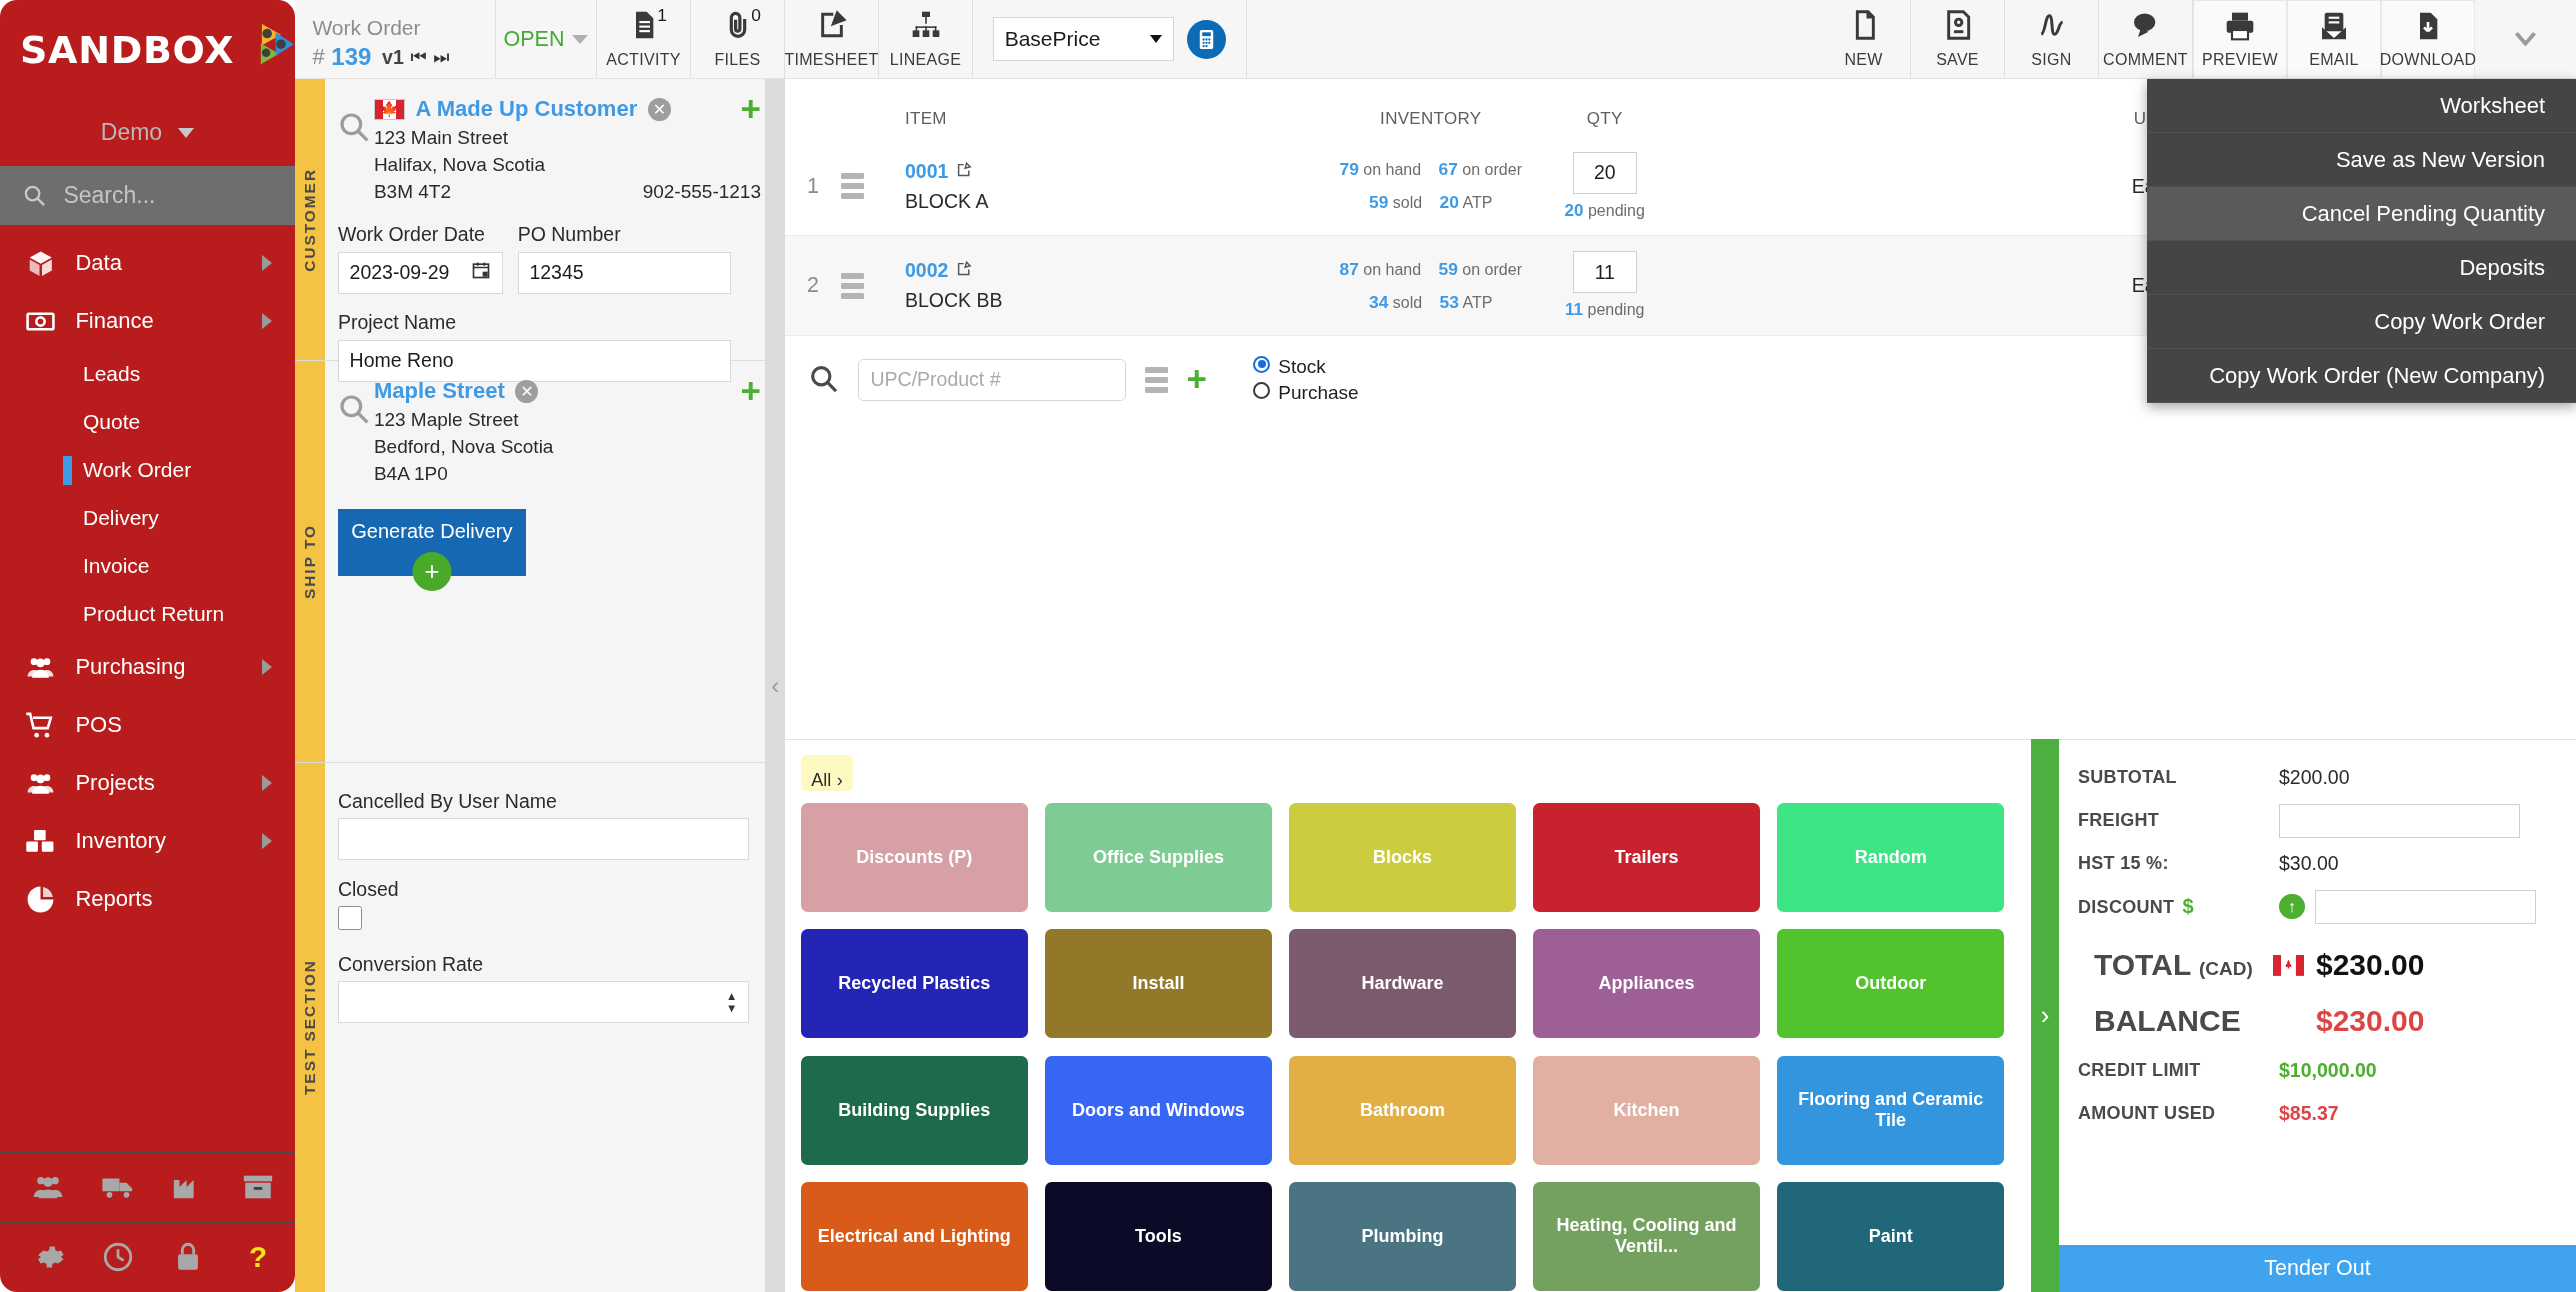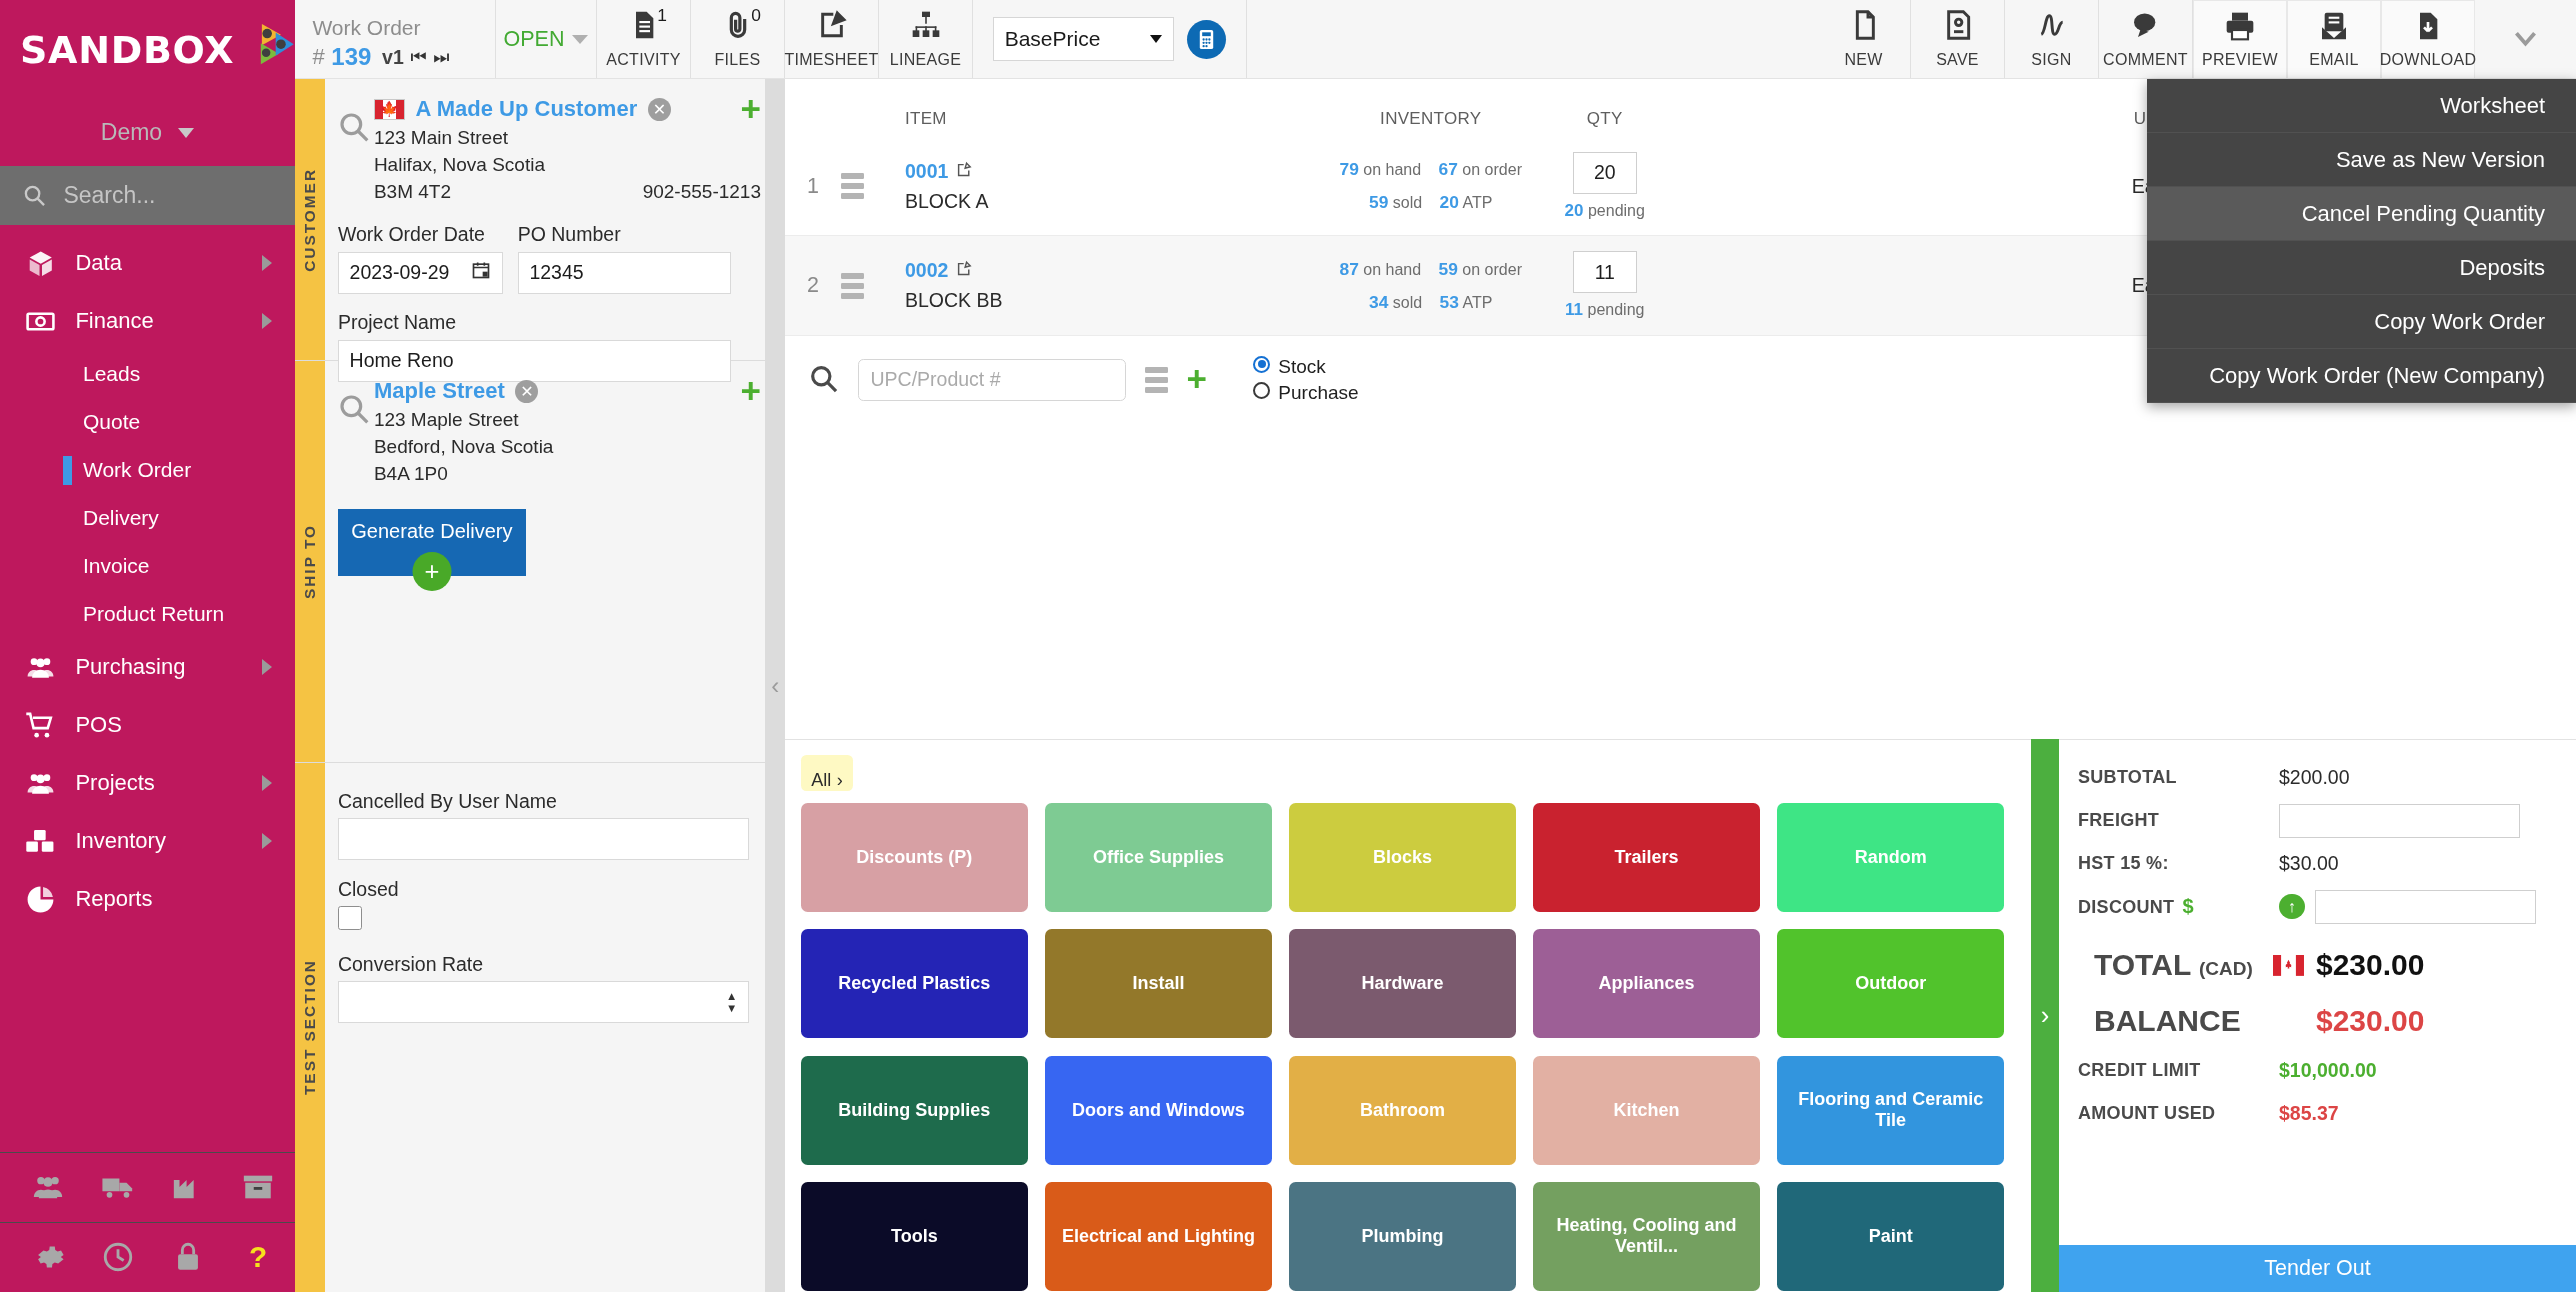--- a/index.html
+++ b/index.html
@@ -6,22 +6,22 @@
   html, body {
     width: 2576px; height: 1292px;
     font-family: "Liberation Sans", sans-serif;
     background: #ffffff;
     overflow: hidden;
   }
   .app { position: relative; width: 2576px; height: 1292px; display: flex; }
 
   
   .sidebar {
-    width: 295px; height: 1292px; background: #be185d;
-    display: flex; flex-direction: column; flex: 0 0 295px;
+    width: 295px; height: 1292px; background: #b91c1c;
+    display: flex; flex-direction: column; flex: 0 0 295px; border-radius: 17px;
   }
   .logo-wrap {
     height: 99px; display: flex; align-items: center; justify-content: center;
     gap: 12px; padding-left: 20px;
   }
   .logo-text {
     color: #fff; font-size: 38px; font-weight: bold; letter-spacing: 0.7px;
     font-family: "DejaVu Sans", sans-serif;
   }
   .logo-mark { width: 62px; height: 54px; }
@@ -973,25 +973,25 @@
               <div class="tile" style="background:#e2af46">
                   <span>Bathroom</span>
                 </div>
               <div class="tile" style="background:#e2b0a3">
                   <span>Kitchen</span>
                 </div>
               <div class="tile" style="background:#3295de">
                   <span>Flooring and Ceramic Tile</span>
                 </div>
 
+              <div class="tile" style="background:#d95b19">
+                  <span>Electrical and Lighting</span>
+                </div>
               <div class="tile" style="background:#0b0b28">
                   <span>Tools</span>
-                </div>
-              <div class="tile" style="background:#d95b19">
-                  <span>Electrical and Lighting</span>
                 </div>
               <div class="tile" style="background:#4b7483">
                   <span>Plumbing</span>
                 </div>
               <div class="tile" style="background:#74a060">
                   <span>Heating, Cooling and Ventil...</span>
                 </div>
               <div class="tile" style="background:#206879">
                   <span>Paint</span>
                 </div>

